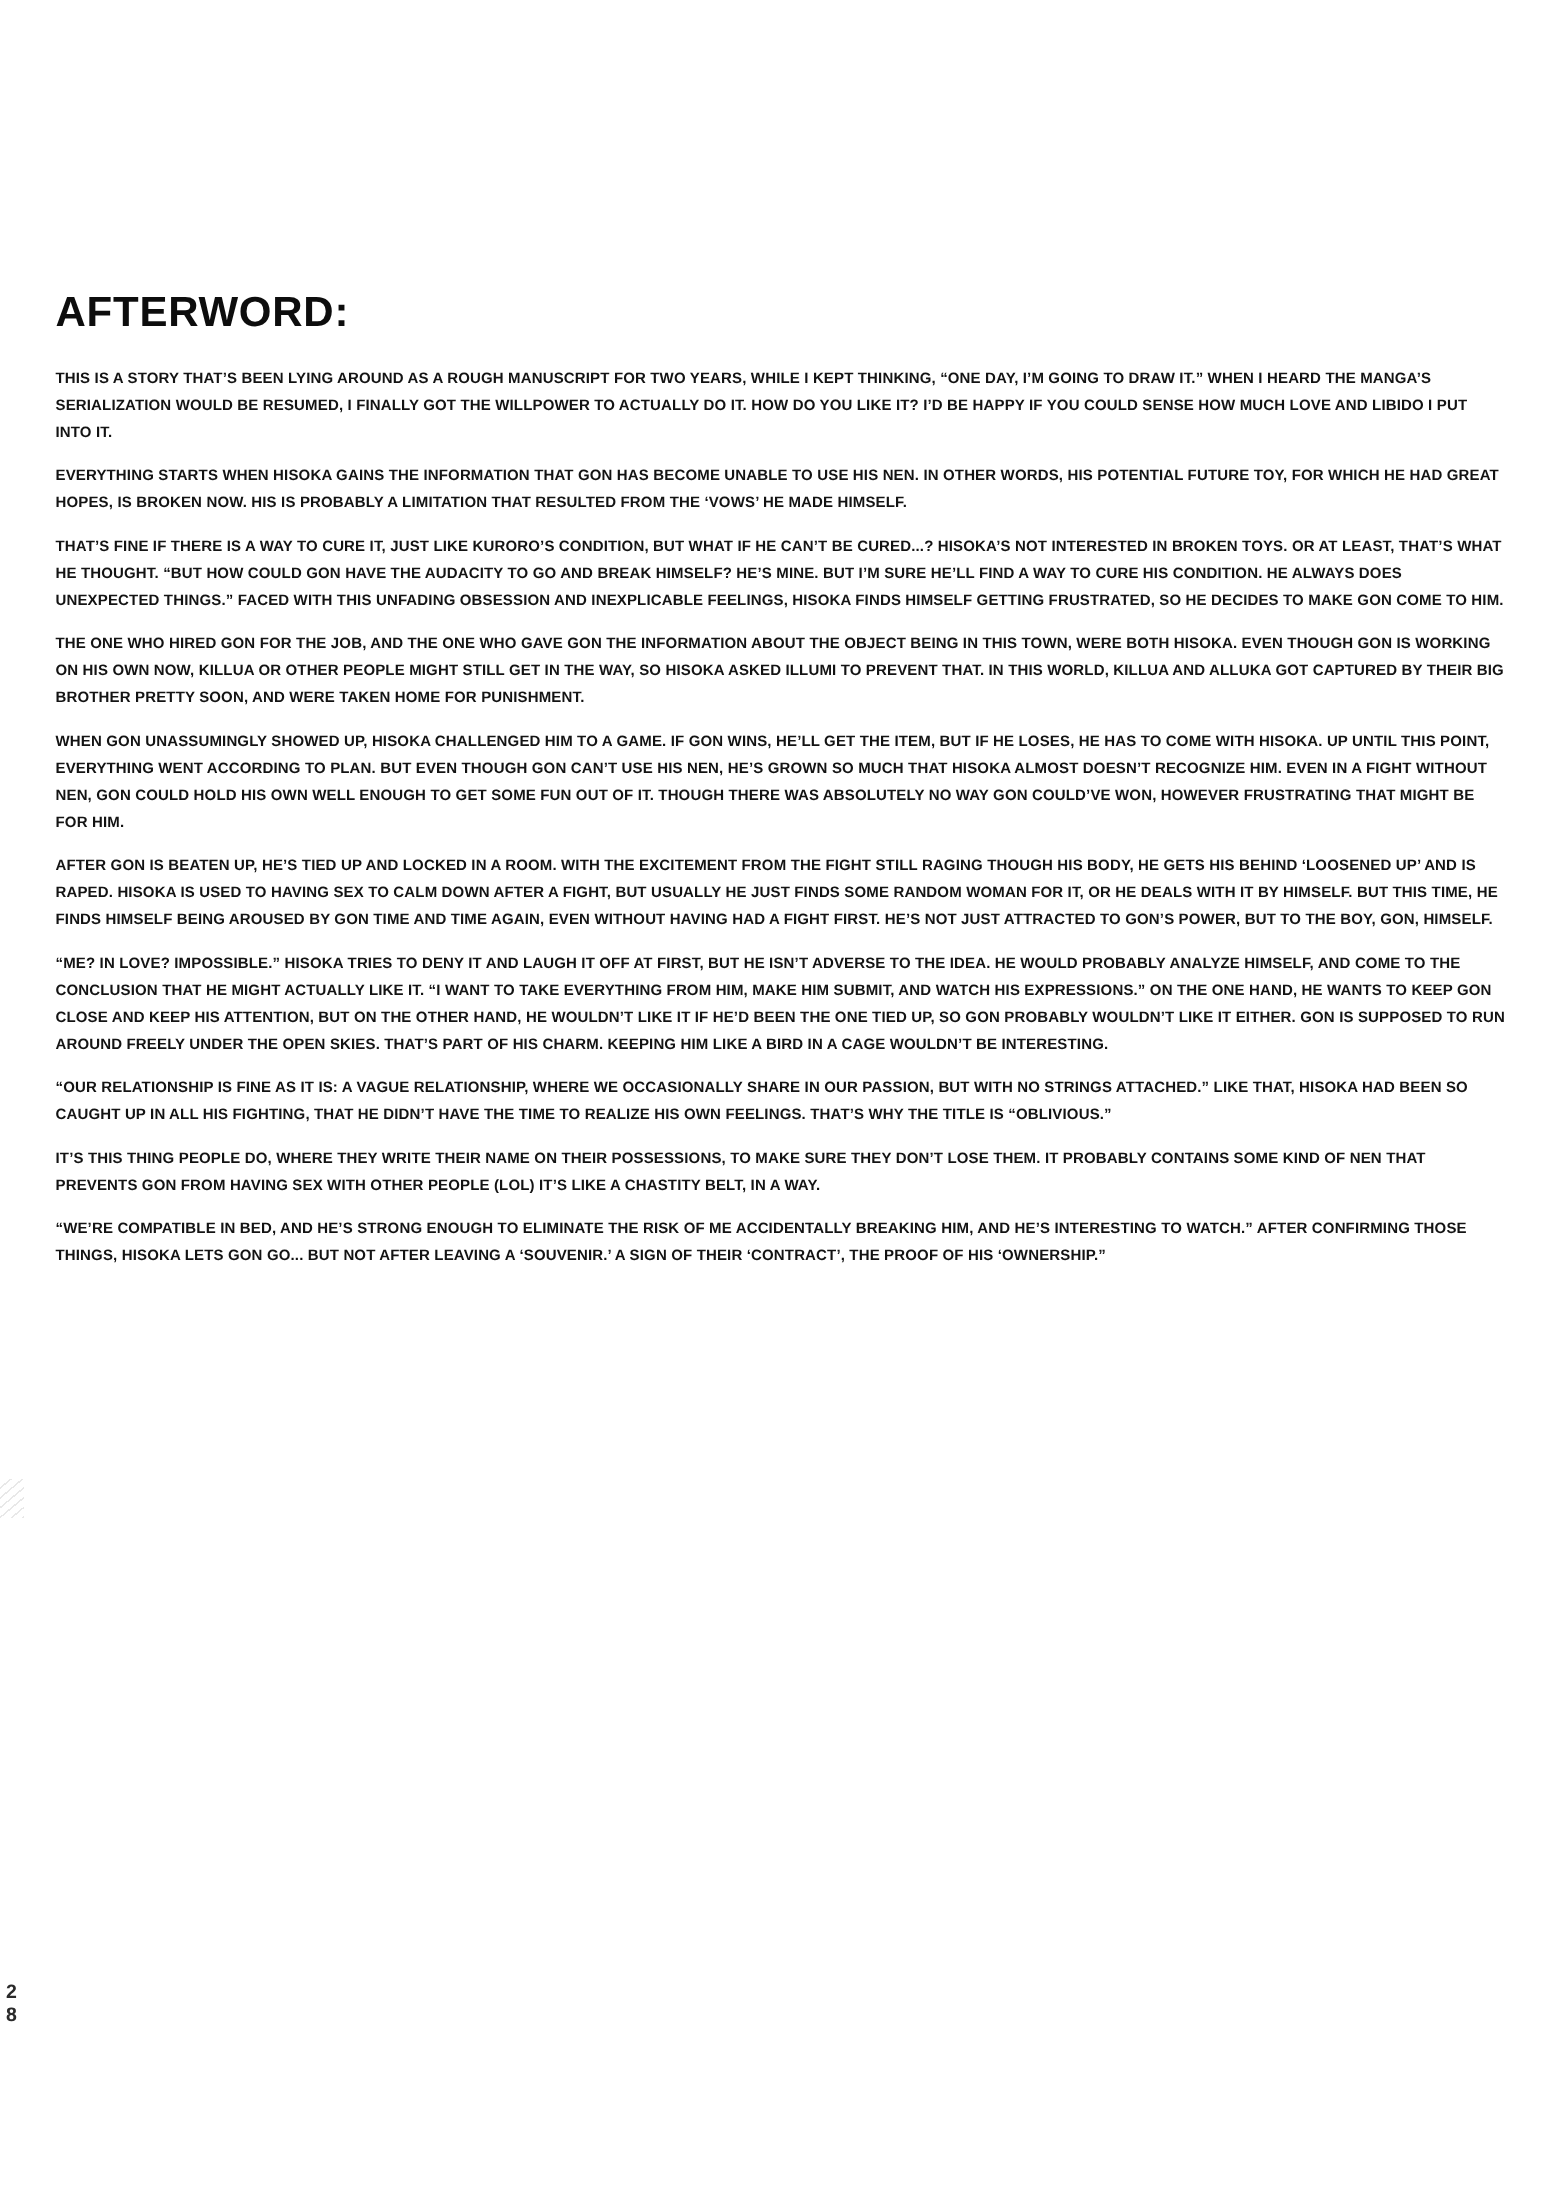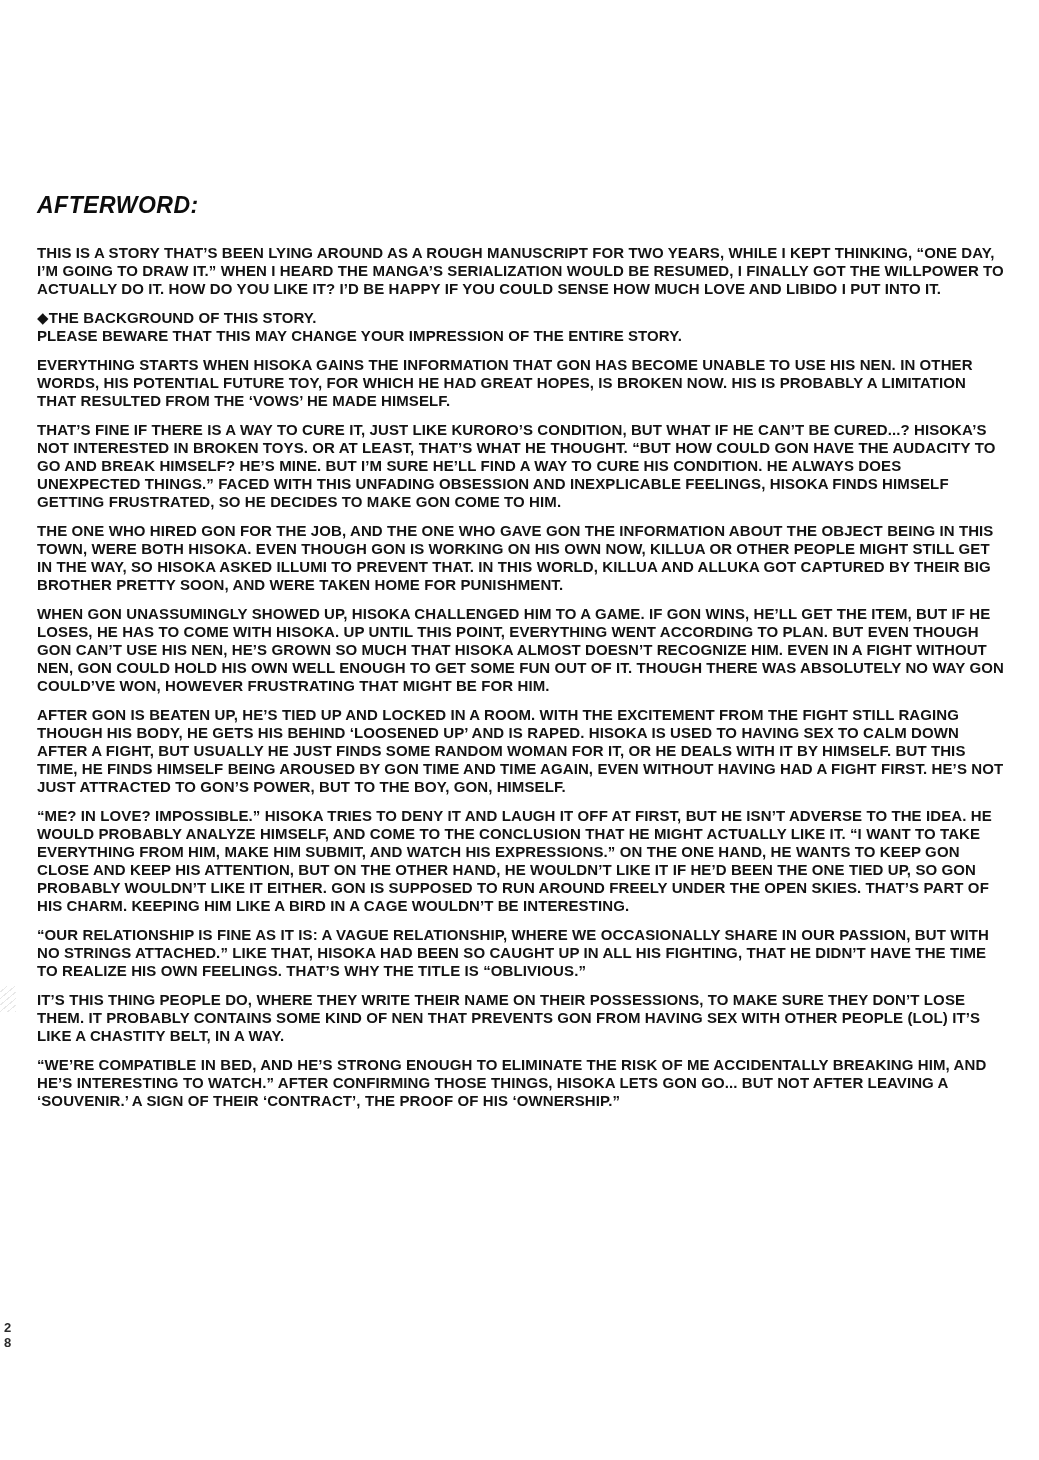--- a/index.html
+++ b/index.html
@@ -14,35 +14,34 @@
     background: #ffffff;
     overflow: hidden;
     font-family: "Liberation Sans", "DejaVu Sans", sans-serif;
     color: #111111;
   }
   .heading {
     position: absolute;
     left: 37px;
     top: 192px;
     margin: 0;
-    font-size: 23px;
+    font-size: 28px;
     font-weight: bold;
-    font-style: italic;
     letter-spacing: 0.5px;
     color: #0d0d0d;
   }
   .body-text {
     position: absolute;
     left: 37px;
     top: 244px;
     width: 968px;
   }
   .para {
     margin: 0 0 11px 0;
-    font-size: 15px;
+    font-size: 10px;
     font-weight: bold;
     line-height: 18px;
     letter-spacing: 0.1px;
     white-space: pre-line;
     color: #131313;
   }
   .scan-artifact {
     position: absolute;
     left: 0;
     top: 986px;
@@ -72,22 +71,20 @@
 </style>
 </head>
 <body>
 
 <div class="sheet">
 
   <h1 class="heading">AFTERWORD:</h1>
 
   <div class="body-text">
       <p class="para">THIS IS A STORY THAT’S BEEN LYING AROUND AS A ROUGH MANUSCRIPT FOR TWO YEARS, WHILE I KEPT THINKING, “ONE DAY, I’M GOING TO DRAW IT.” WHEN I HEARD THE MANGA’S SERIALIZATION WOULD BE RESUMED, I FINALLY GOT THE WILLPOWER TO ACTUALLY DO IT. HOW DO YOU LIKE IT? I’D BE HAPPY IF YOU COULD SENSE HOW MUCH LOVE AND LIBIDO I PUT INTO IT.</p>
-      <p class="para">◆THE BACKGROUND OF THIS STORY.
-PLEASE BEWARE THAT THIS MAY CHANGE YOUR IMPRESSION OF THE ENTIRE STORY.</p>
       <p class="para">EVERYTHING STARTS WHEN HISOKA GAINS THE INFORMATION THAT GON HAS BECOME UNABLE TO USE HIS NEN. IN OTHER WORDS, HIS POTENTIAL FUTURE TOY, FOR WHICH HE HAD GREAT HOPES, IS BROKEN NOW. HIS IS PROBABLY A LIMITATION THAT RESULTED FROM THE ‘VOWS’ HE MADE HIMSELF.</p>
       <p class="para">THAT’S FINE IF THERE IS A WAY TO CURE IT, JUST LIKE KURORO’S CONDITION, BUT WHAT IF HE CAN’T BE CURED...? HISOKA’S NOT INTERESTED IN BROKEN TOYS. OR AT LEAST, THAT’S WHAT HE THOUGHT. “BUT HOW COULD GON HAVE THE AUDACITY TO GO AND BREAK HIMSELF? HE’S MINE. BUT I’M SURE HE’LL FIND A WAY TO CURE HIS CONDITION. HE ALWAYS DOES UNEXPECTED THINGS.” FACED WITH THIS UNFADING OBSESSION AND INEXPLICABLE FEELINGS, HISOKA FINDS HIMSELF GETTING FRUSTRATED, SO HE DECIDES TO MAKE GON COME TO HIM.</p>
       <p class="para">THE ONE WHO HIRED GON FOR THE JOB, AND THE ONE WHO GAVE GON THE INFORMATION ABOUT THE OBJECT BEING IN THIS TOWN, WERE BOTH HISOKA. EVEN THOUGH GON IS WORKING ON HIS OWN NOW, KILLUA OR OTHER PEOPLE MIGHT STILL GET IN THE WAY, SO HISOKA ASKED ILLUMI TO PREVENT THAT. IN THIS WORLD, KILLUA AND ALLUKA GOT CAPTURED BY THEIR BIG BROTHER PRETTY SOON, AND WERE TAKEN HOME FOR PUNISHMENT.</p>
       <p class="para">WHEN GON UNASSUMINGLY SHOWED UP, HISOKA CHALLENGED HIM TO A GAME. IF GON WINS, HE’LL GET THE ITEM, BUT IF HE LOSES, HE HAS TO COME WITH HISOKA. UP UNTIL THIS POINT, EVERYTHING WENT ACCORDING TO PLAN. BUT EVEN THOUGH GON CAN’T USE HIS NEN, HE’S GROWN SO MUCH THAT HISOKA ALMOST DOESN’T RECOGNIZE HIM. EVEN IN A FIGHT WITHOUT NEN, GON COULD HOLD HIS OWN WELL ENOUGH TO GET SOME FUN OUT OF IT. THOUGH THERE WAS ABSOLUTELY NO WAY GON COULD’VE WON, HOWEVER FRUSTRATING THAT MIGHT BE FOR HIM.</p>
       <p class="para">AFTER GON IS BEATEN UP, HE’S TIED UP AND LOCKED IN A ROOM. WITH THE EXCITEMENT FROM THE FIGHT STILL RAGING THOUGH HIS BODY, HE GETS HIS BEHIND ‘LOOSENED UP’ AND IS RAPED. HISOKA IS USED TO HAVING SEX TO CALM DOWN AFTER A FIGHT, BUT USUALLY HE JUST FINDS SOME RANDOM WOMAN FOR IT, OR HE DEALS WITH IT BY HIMSELF. BUT THIS TIME, HE FINDS HIMSELF BEING AROUSED BY GON TIME AND TIME AGAIN, EVEN WITHOUT HAVING HAD A FIGHT FIRST. HE’S NOT JUST ATTRACTED TO GON’S POWER, BUT TO THE BOY, GON, HIMSELF.</p>
       <p class="para">“ME? IN LOVE? IMPOSSIBLE.” HISOKA TRIES TO DENY IT AND LAUGH IT OFF AT FIRST, BUT HE ISN’T ADVERSE TO THE IDEA. HE WOULD PROBABLY ANALYZE HIMSELF, AND COME TO THE CONCLUSION THAT HE MIGHT ACTUALLY LIKE IT. “I WANT TO TAKE EVERYTHING FROM HIM, MAKE HIM SUBMIT, AND WATCH HIS EXPRESSIONS.” ON THE ONE HAND, HE WANTS TO KEEP GON CLOSE AND KEEP HIS ATTENTION, BUT ON THE OTHER HAND, HE WOULDN’T LIKE IT IF HE’D BEEN THE ONE TIED UP, SO GON PROBABLY WOULDN’T LIKE IT EITHER. GON IS SUPPOSED TO RUN AROUND FREELY UNDER THE OPEN SKIES. THAT’S PART OF HIS CHARM. KEEPING HIM LIKE A BIRD IN A CAGE WOULDN’T BE INTERESTING.</p>
       <p class="para">“OUR RELATIONSHIP IS FINE AS IT IS: A VAGUE RELATIONSHIP, WHERE WE OCCASIONALLY SHARE IN OUR PASSION, BUT WITH NO STRINGS ATTACHED.” LIKE THAT, HISOKA HAD BEEN SO CAUGHT UP IN ALL HIS FIGHTING, THAT HE DIDN’T HAVE THE TIME TO REALIZE HIS OWN FEELINGS. THAT’S WHY THE TITLE IS “OBLIVIOUS.”</p>
       <p class="para">IT’S THIS THING PEOPLE DO, WHERE THEY WRITE THEIR NAME ON THEIR POSSESSIONS, TO MAKE SURE THEY DON’T LOSE THEM. IT PROBABLY CONTAINS SOME KIND OF NEN THAT PREVENTS GON FROM HAVING SEX WITH OTHER PEOPLE (LOL) IT’S LIKE A CHASTITY BELT, IN A WAY.</p>
       <p class="para">“WE’RE COMPATIBLE IN BED, AND HE’S STRONG ENOUGH TO ELIMINATE THE RISK OF ME ACCIDENTALLY BREAKING HIM, AND HE’S INTERESTING TO WATCH.” AFTER CONFIRMING THOSE THINGS, HISOKA LETS GON GO... BUT NOT AFTER LEAVING A ‘SOUVENIR.’ A SIGN OF THEIR ‘CONTRACT’, THE PROOF OF HIS ‘OWNERSHIP.”</p>
     </div>

